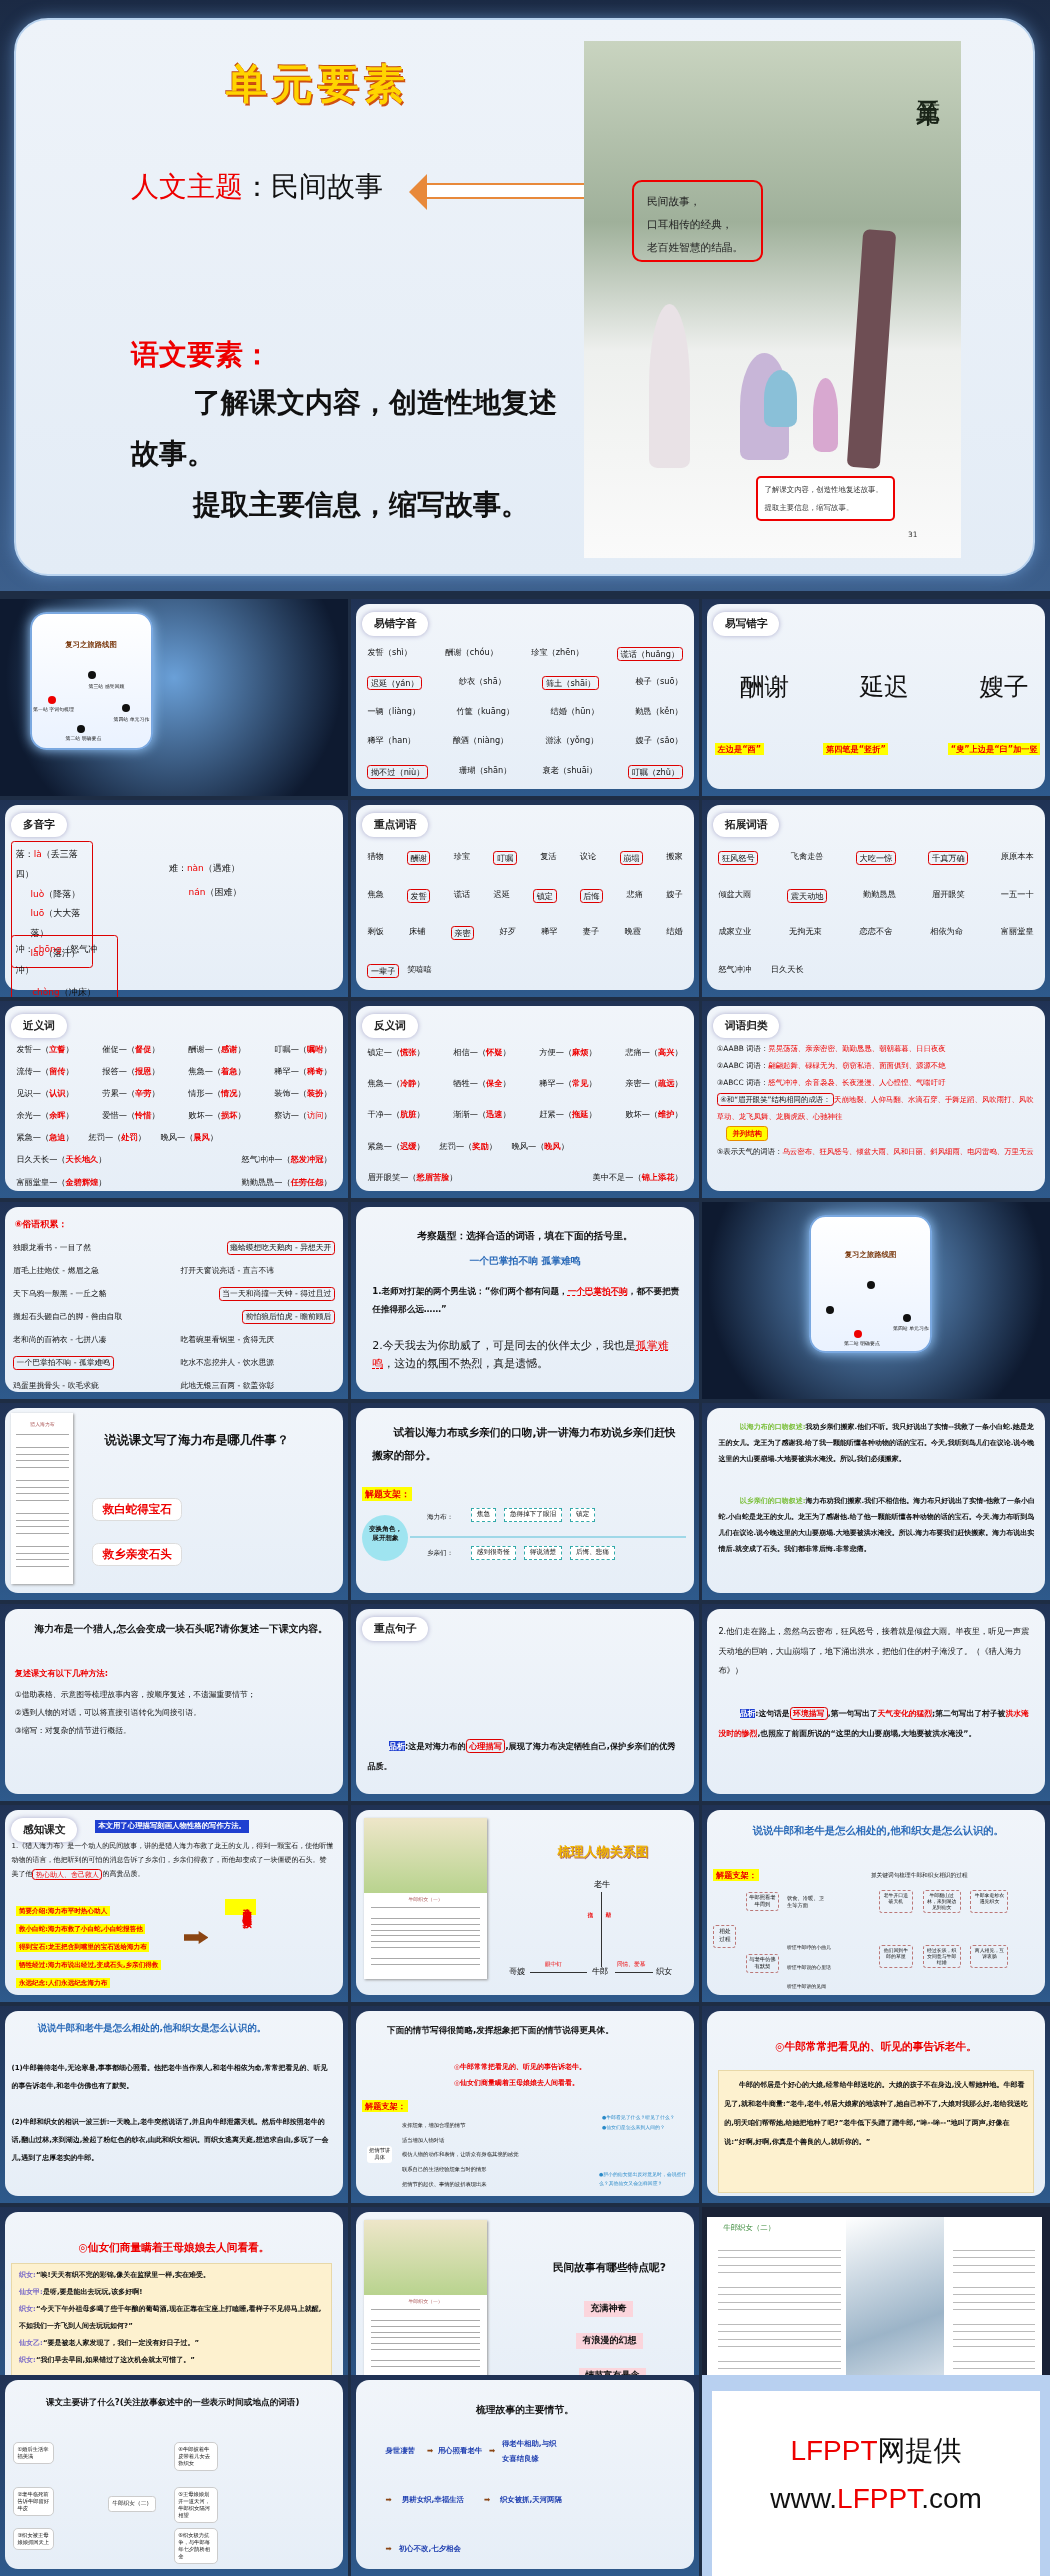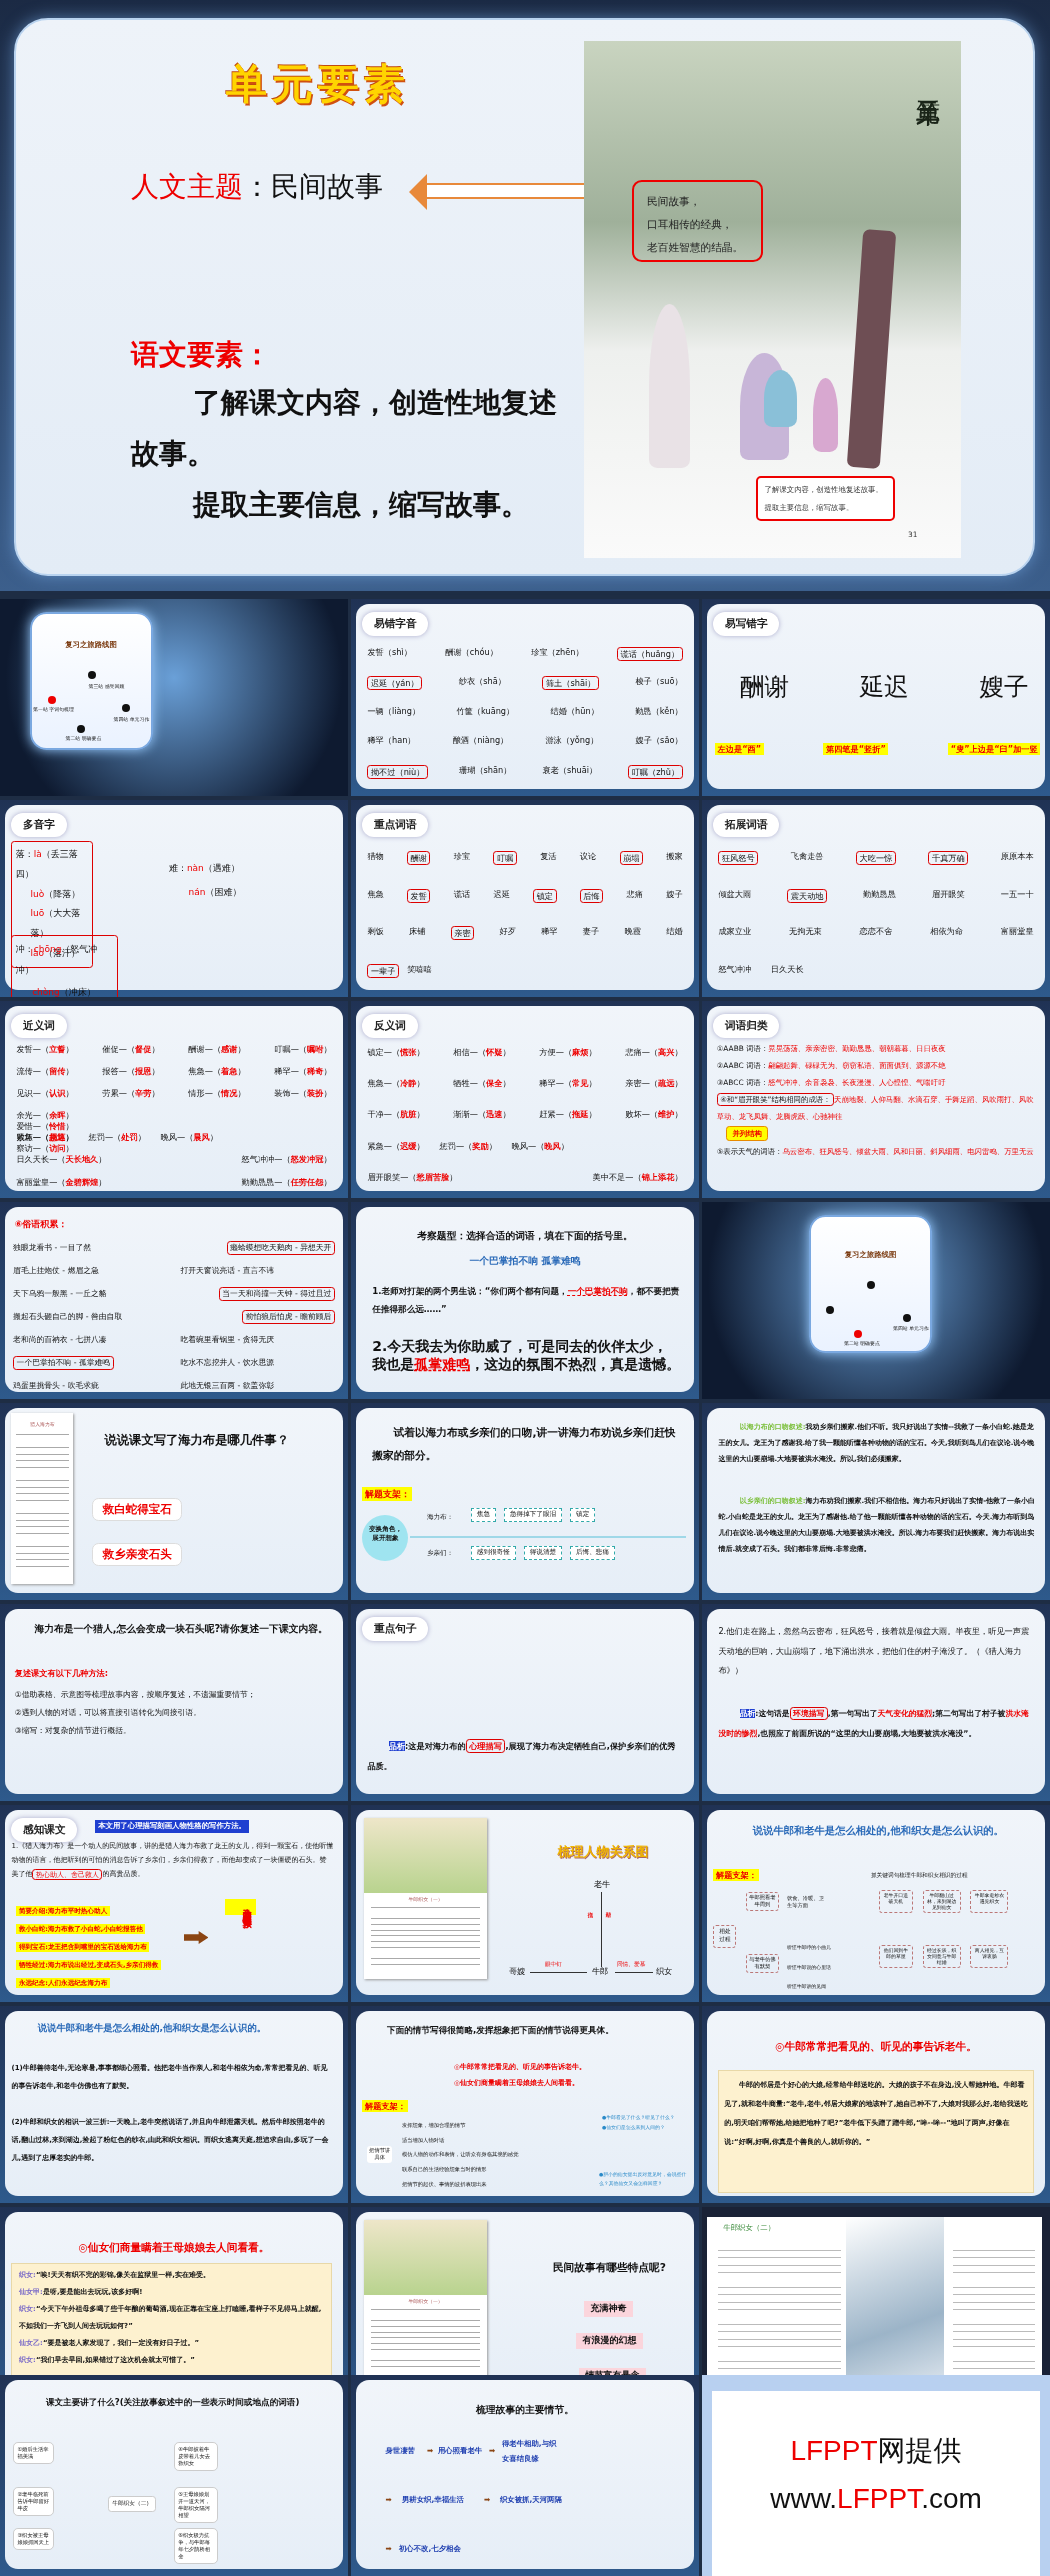--- a/index.html
+++ b/index.html
@@ -250,25 +250,25 @@
             <span><span>报答—（</span><span class="red" style="font-weight: bold;">报恩</span><span>）</span></span>
             <span><span>焦急—（</span><span class="red" style="font-weight: bold;">着急</span><span>）</span></span>
             <span><span>稀罕—（</span><span class="red" style="font-weight: bold;">稀奇</span><span>）</span></span>
           </div>
           <div class="row" style="top: 82px;">
             <span><span>见识—（</span><span class="red" style="font-weight: bold;">认识</span><span>）</span></span>
             <span><span>劳累—（</span><span class="red" style="font-weight: bold;">辛劳</span><span>）</span></span>
             <span><span>情形—（</span><span class="red" style="font-weight: bold;">情况</span><span>）</span></span>
             <span><span>装饰—（</span><span class="red" style="font-weight: bold;">装扮</span><span>）</span></span>
           </div>
-          <div class="row" style="top: 104px; flex-direction: column;">
+          <div class="row" style="top: 104px;">
             <span><span>余光—（</span><span class="red" style="font-weight: bold;">余晖</span><span>）</span></span>
             <span><span>爱惜—（</span><span class="red" style="font-weight: bold;">怜惜</span><span>）</span></span>
             <span><span>败坏—（</span><span class="red" style="font-weight: bold;">损坏</span><span>）</span></span>
-            <span><span>察访—（</span><span class="red" style="font-weight: bold; margin-top: 12px;">访问</span><span>）</span></span>
+            <span><span>察访—（</span><span class="red" style="font-weight: normal; margin-top: 12px;">访问</span><span>）</span></span>
           </div>
           <div class="row" style="top: 126px; justify-content: flex-start; gap: 14.8px;">
             <span><span>紧急—（</span><span class="red" style="font-weight: bold;">急迫</span><span>）</span></span>
             <span><span>惩罚—（</span><span class="red" style="font-weight: bold;">处罚</span><span>）</span></span>
             <span><span>晚风—（</span><span class="red" style="font-weight: bold;">晨风</span><span>）</span></span>
           </div>
           <div class="row" style="top: 148px; justify-content: space-between; gap: 14.8px;">
             <span><span>日久天长—（</span><span class="red" style="font-weight: bold;">天长地久</span><span>）</span></span>
             <span><span>怒气冲冲—（</span><span class="red" style="font-weight: bold;">怒发冲冠</span><span>）</span></span>
           </div>
@@ -363,21 +363,21 @@
           </div>
         </div>
 </div>
     </div>
 
 <div class="slide" style="left:351px;top:603px">
       <div class="card">
   <div style="position:absolute;left:0;right:0;top:23px;text-align:center;font-size:9.8px;font-weight:bold">考察题型：选择合适的词语，填在下面的括号里。</div>
   <div style="position:absolute;left:0;right:0;top:48px;text-align:center;font-size:9.8px;font-weight:bold" class="blue">一个巴掌拍不响  孤掌难鸣</div>
   <div class="txt" style="left:16.4px;right:13px;top:75px;font-weight:bold;font-size:8.6px"><span>1.老师对打架的两个男生说：“你们两个都有问题，</span><span class="red" style="text-decoration:underline dashed">一个巴掌拍不响</span><span>，都不要把责任推得那么远……”</span></div>
-  <div class="txt" style="left:16.4px;right:13px;top:130px;font-weight:bold;font-size:14px"><span>2.今天我去为你助威了，可是同去的伙伴太少，我也是</span><span class="red" style="text-decoration:underline dashed">孤掌难鸣</span><span>，这边的氛围不热烈，真是遗憾。</span></div>
+  <div class="txt" style="left:16.4px;right:13px;top:130px;font-weight:normal;font-size:11px"><span>2.今天我去为你助威了，可是同去的伙伴太少，我也是</span><span class="red" style="text-decoration:underline dashed">孤掌难鸣</span><span>，这边的氛围不热烈，真是遗憾。</span></div>
 </div>
     </div>
 
 <div class="slide map-slide" style="left:702px;top:603px">
   <div class="map-card" style="left:107px">
     <div style="position:absolute;left:0;right:0;top:33px;text-align:center;font-size:7.4px;font-weight:bold;color:#7a3a10">复习之旅路线图</div>
     <div class="dot" style="left:56px;top:64px"></div>
     <div class="dot" style="left:14.8px;top:89px"></div>
     <div class="dot" style="left:43px;top:113px;background:#e00"></div>
     <div class="dot" style="left:92px;top:97px"></div>

